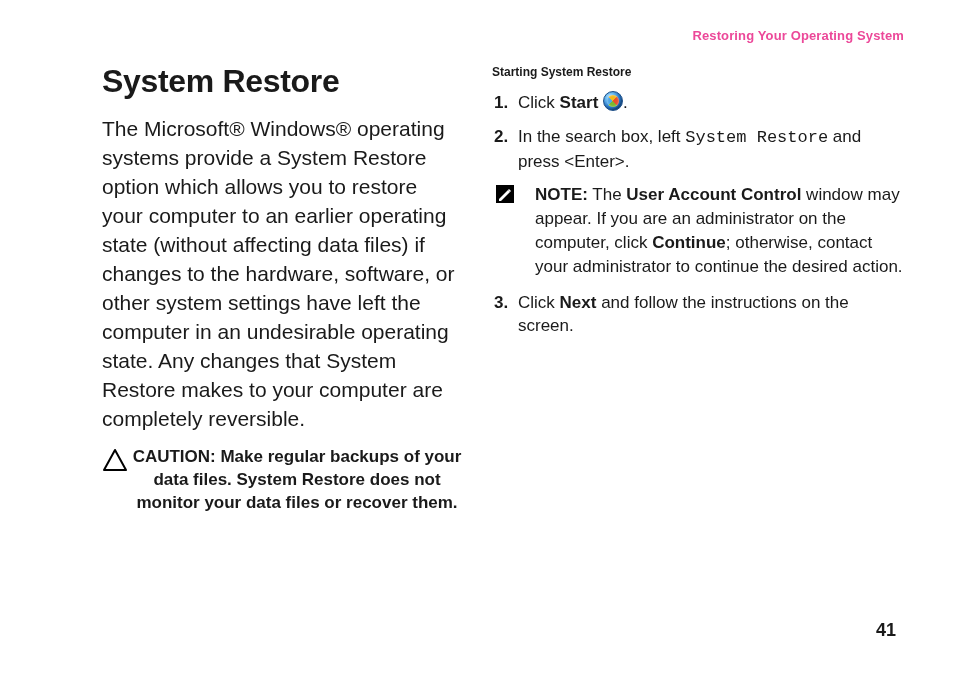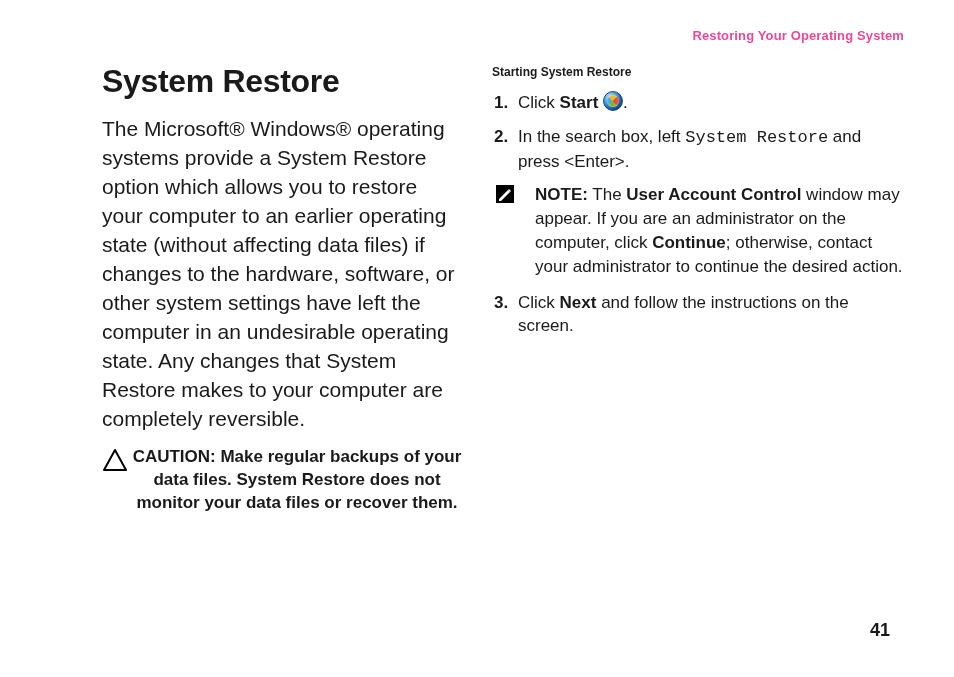--- a/index.html
+++ b/index.html
@@ -134,21 +134,21 @@
     background:
       conic-gradient(from 45deg,
         #e8502e 0 90deg,
         #7cb82f 90deg 180deg,
         #4ea6e6 180deg 270deg,
         #f3b81c 270deg 360deg);
     box-shadow: inset 0 0 2px rgba(255,255,255,.6);
   }
   .page-num {
     position: absolute;
-    right: 64px;
+    right: 58px;
     bottom: 36px;
     font-weight: 700;
     font-size: 18px;
   }
 </style>
 </head>
 <body>
 
 <div class="page">
   <div class="section-header">Restoring Your Operating System</div>

